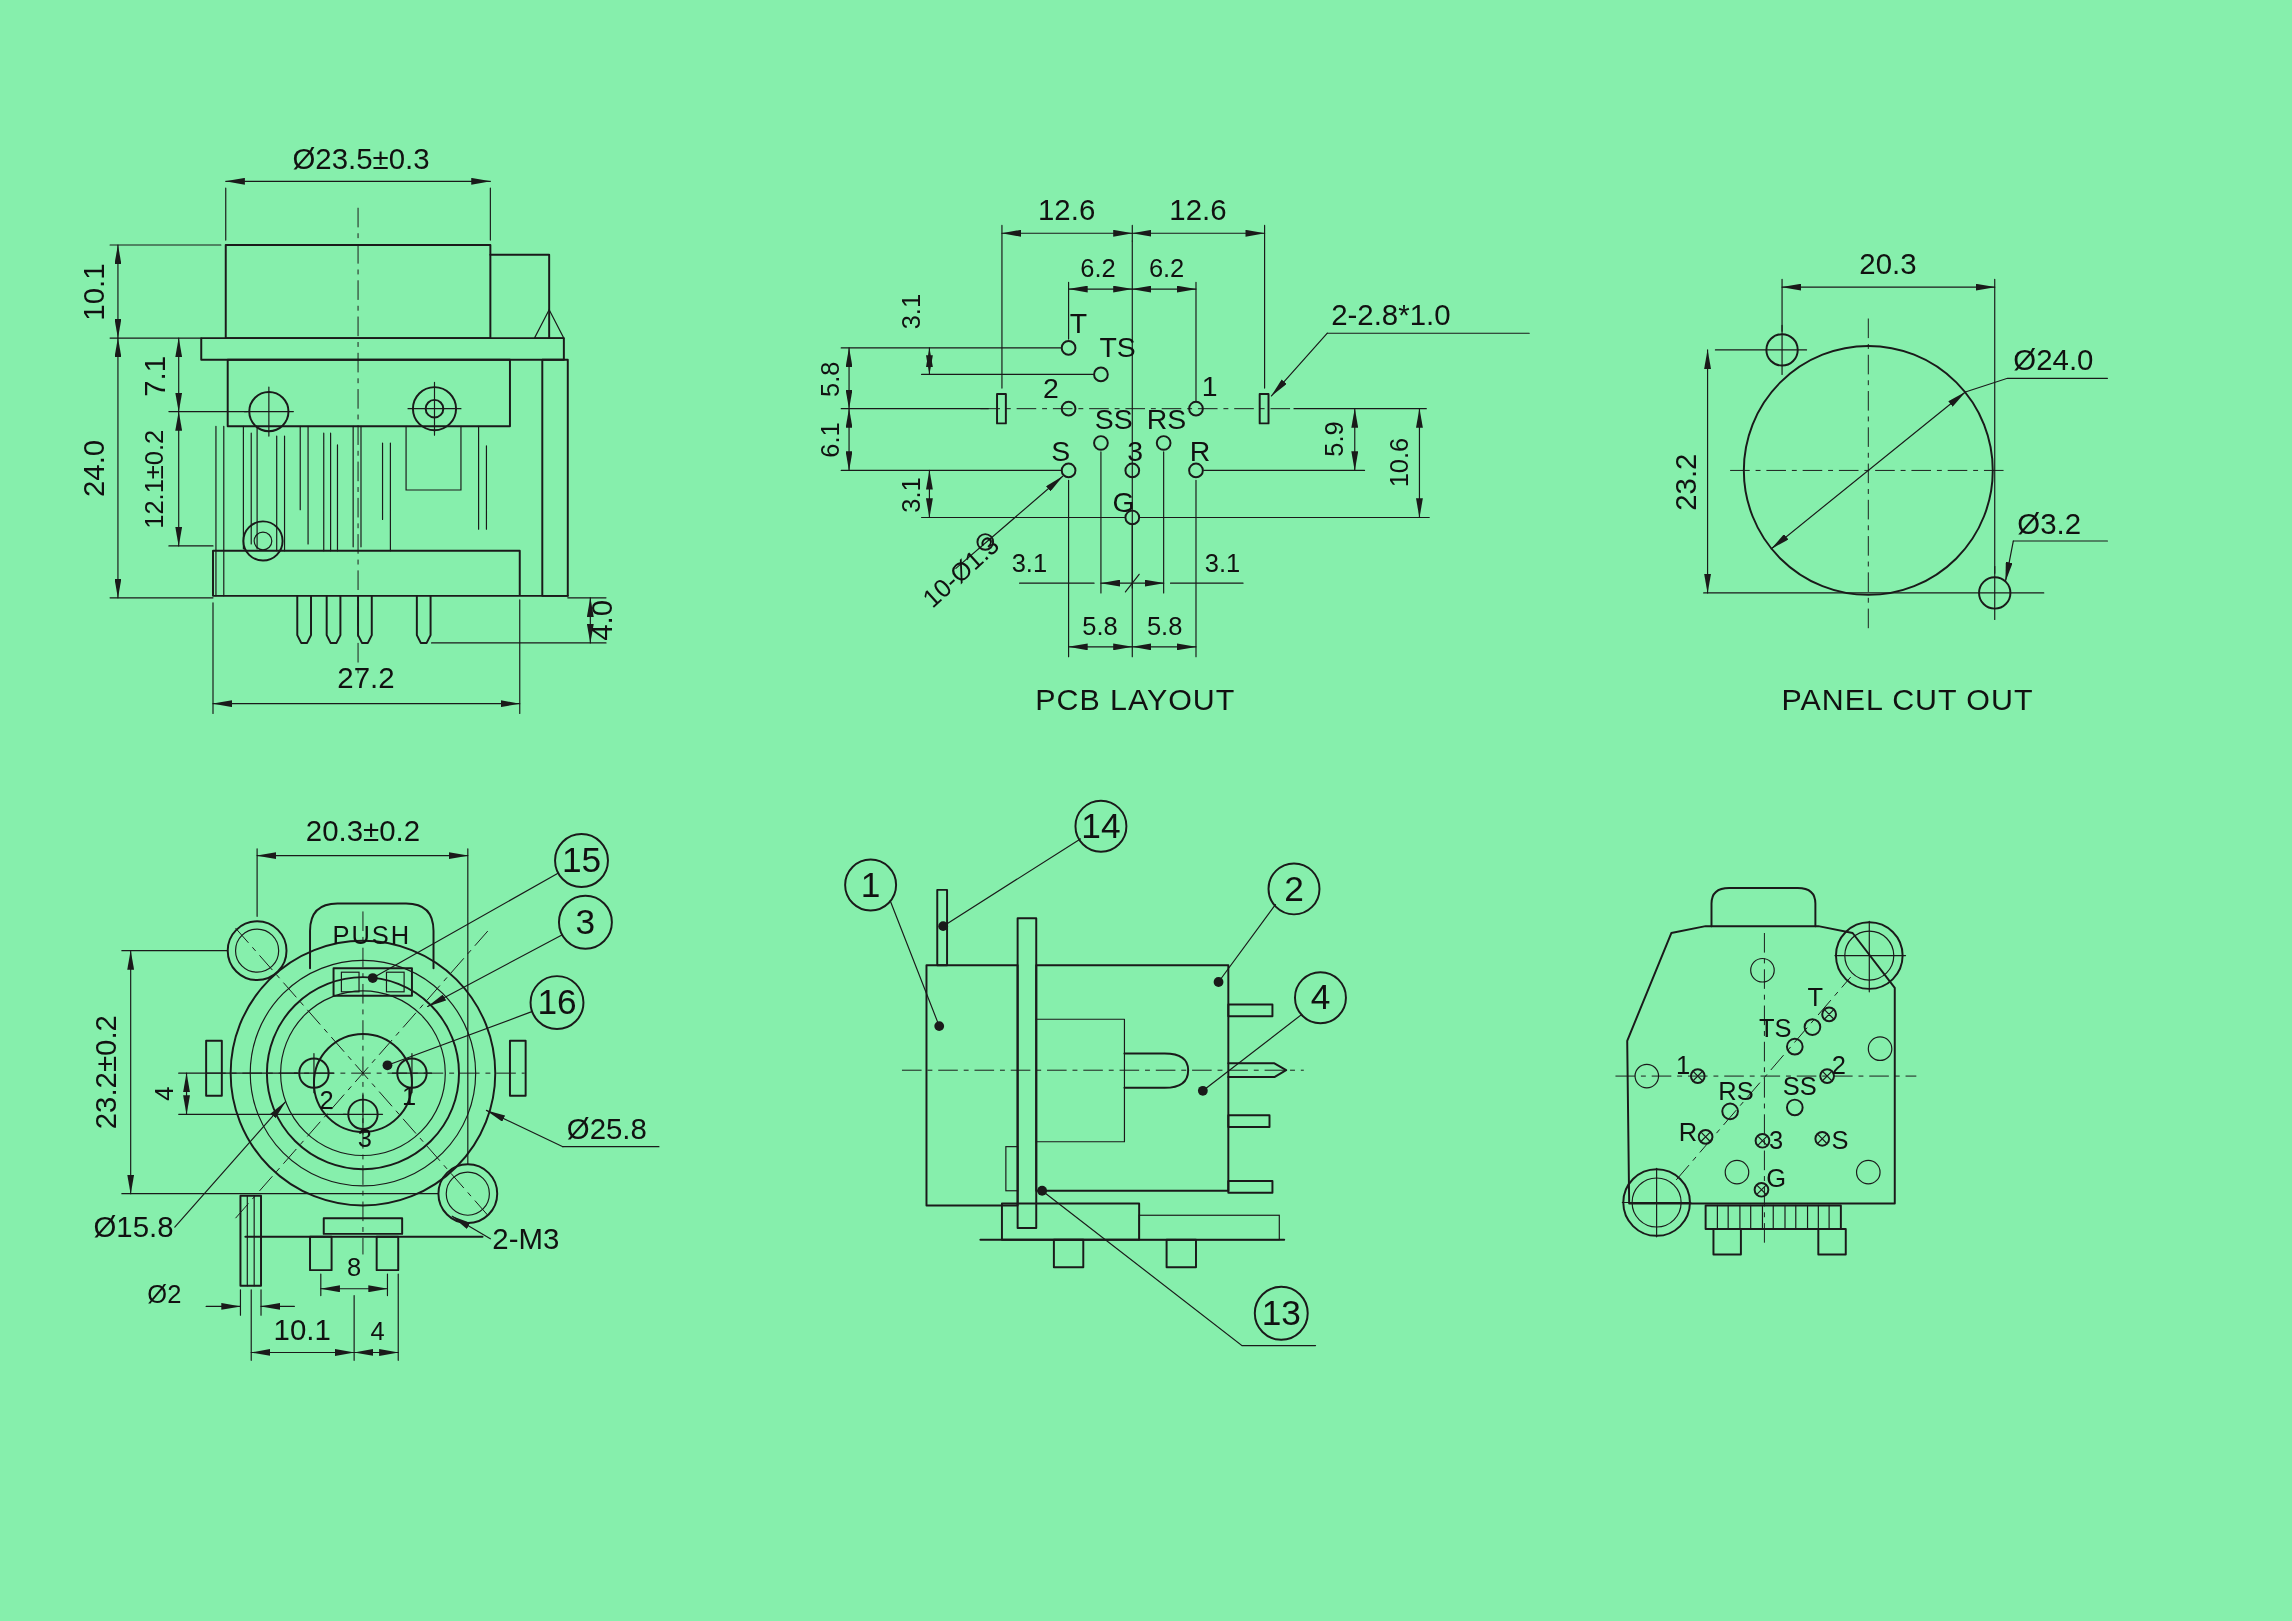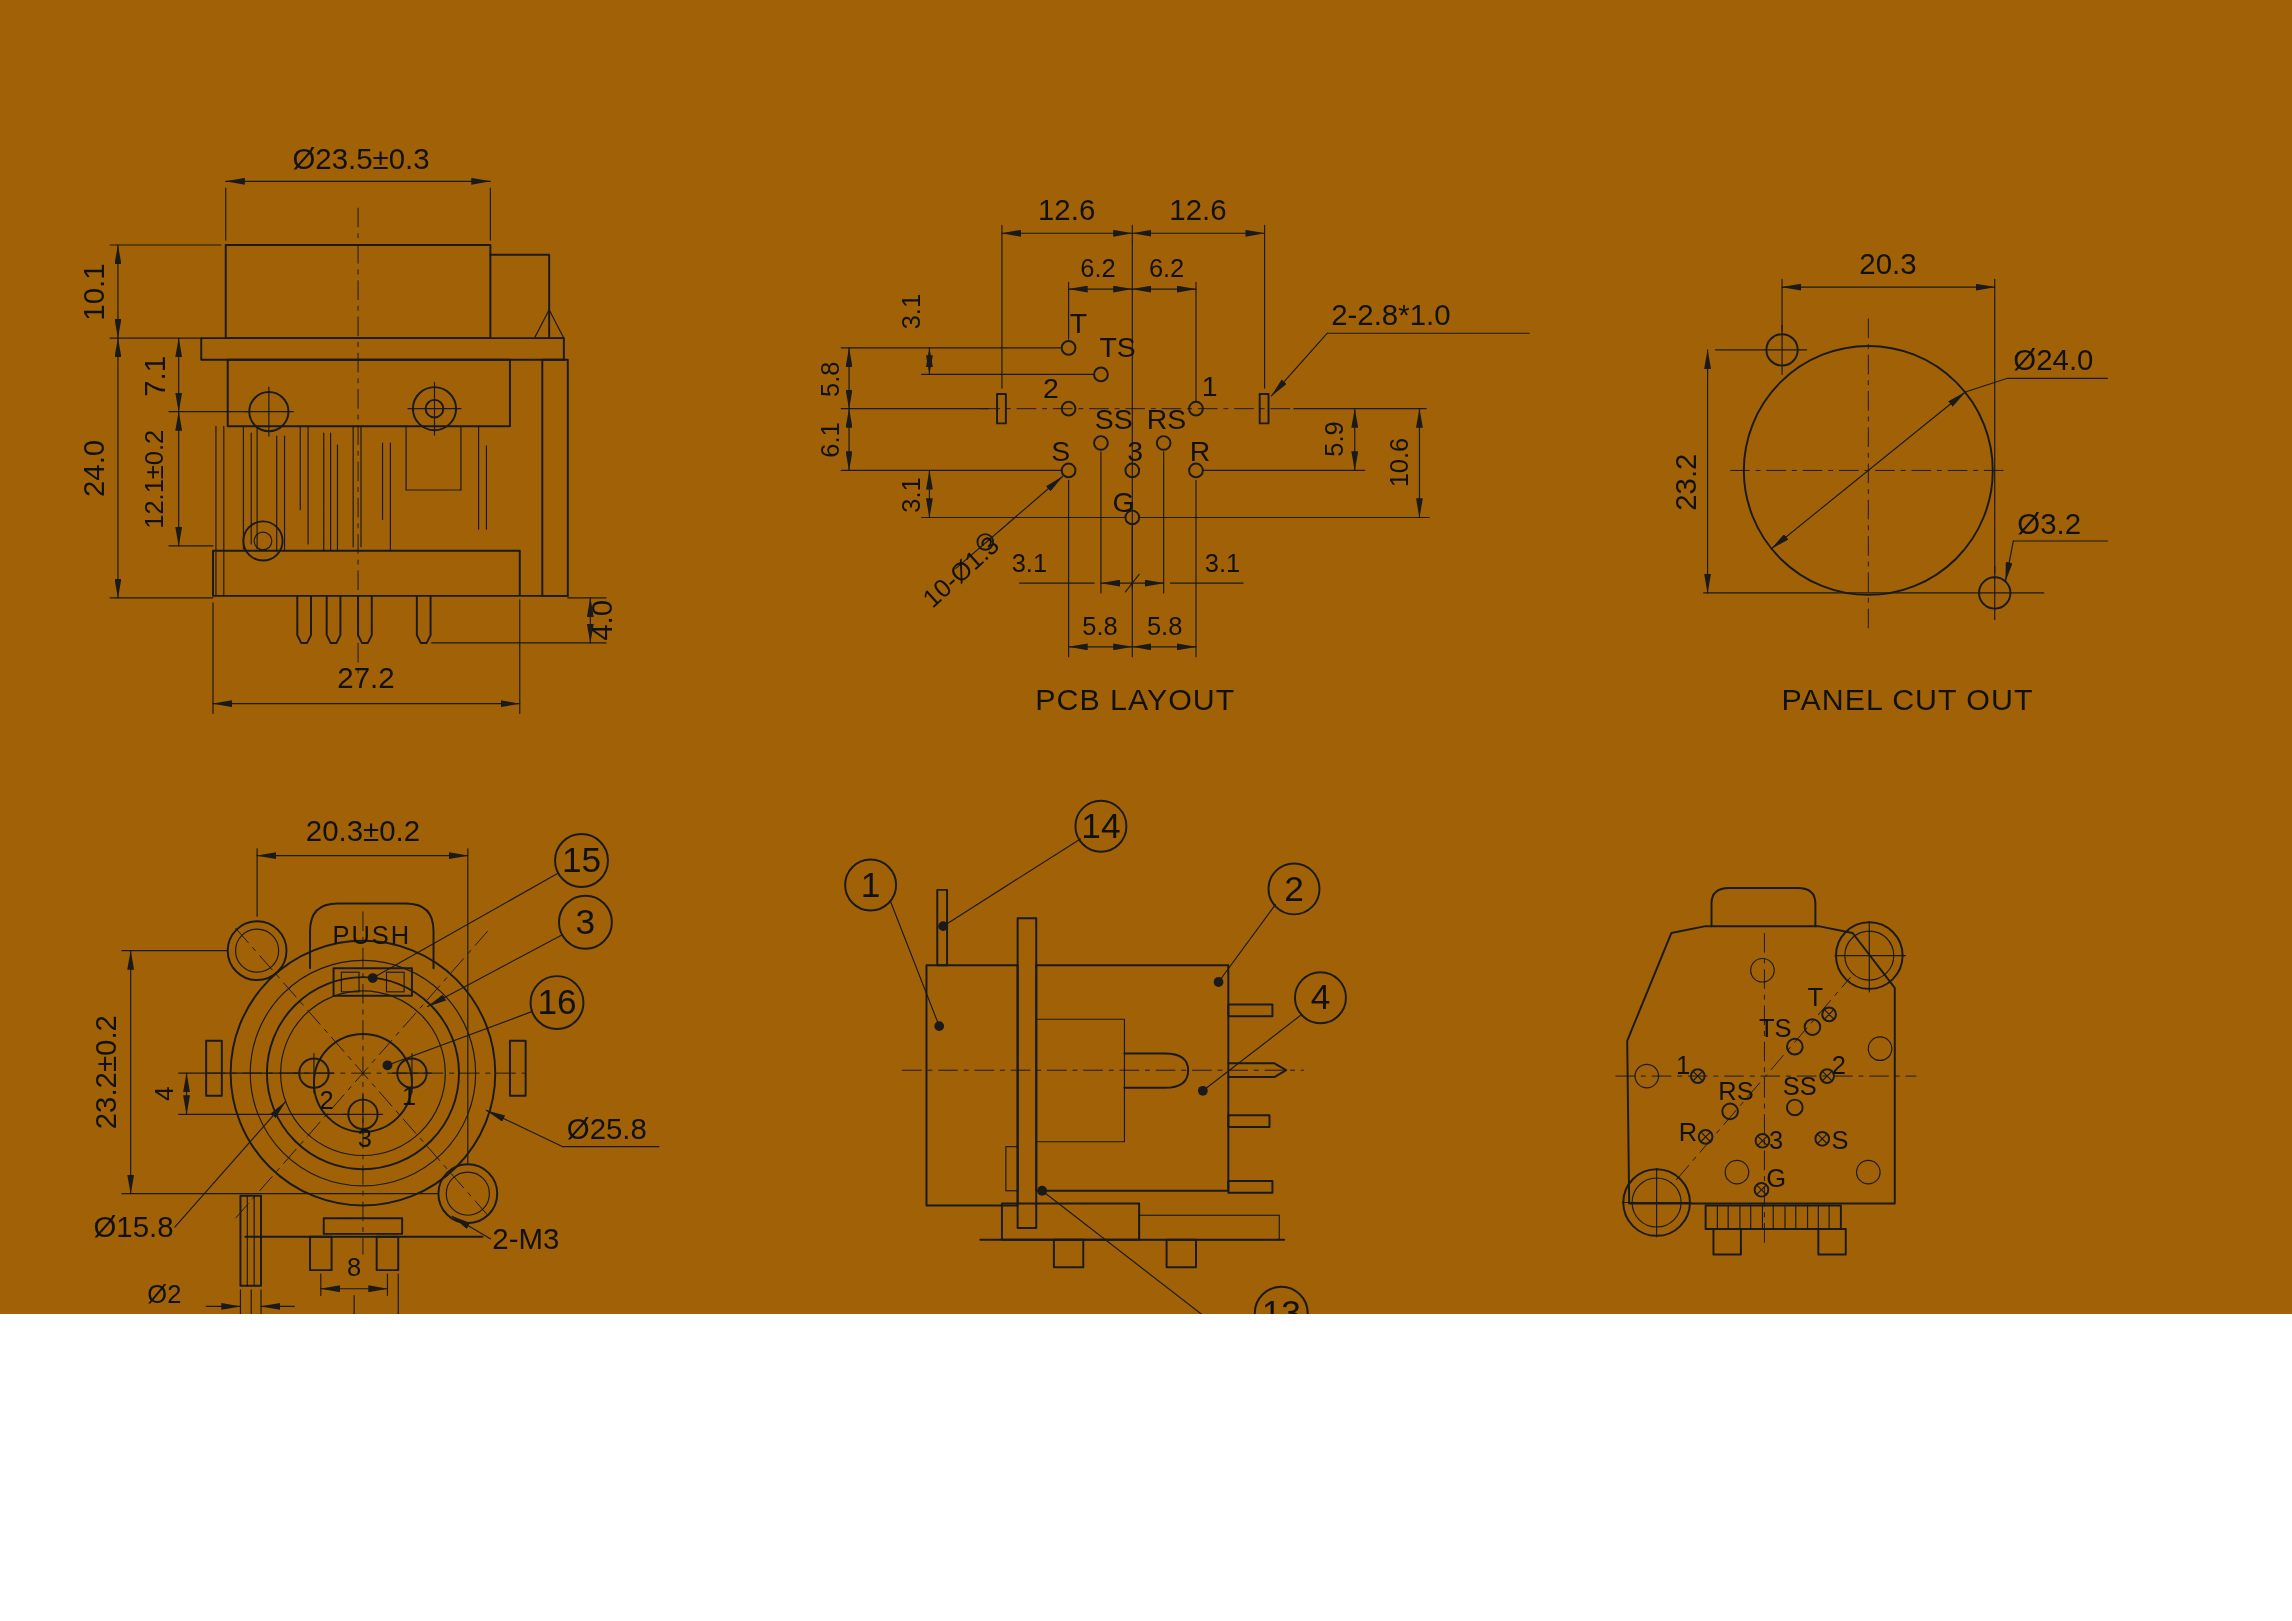--- a/index.html
+++ b/index.html
@@ -1,16 +1,16 @@
 <!DOCTYPE html>
 <html><head>
 <meta charset="utf-8">
 <style>
   html,body{margin:0;padding:0;background:#ffffff;}
-  .sheet{width:2293px;height:1314px;background:#a16207;position:relative;overflow:hidden;}
+  .sheet{width:2293px;height:1621px;background:#86efac;position:relative;overflow:hidden;}
   svg{display:block;}
   .s2{fill:none;stroke:#1a1a1a;stroke-width:2;stroke-linecap:round;stroke-linejoin:round;}
   .s1{fill:none;stroke:#1a1a1a;stroke-width:1.2;stroke-linecap:round;}
   .cl{fill:none;stroke:#1a1a1a;stroke-width:1;stroke-dasharray:20 6 5 6;}
   .ma{marker-start:url(#arr);marker-end:url(#arr);}
   .me{marker-end:url(#arr);}
   .dot{fill:#1a1a1a;stroke:none;}
   text{fill:#111;font-family:"Liberation Sans",sans-serif;}
   .dt{font-size:30px;}
   .dts{font-size:26px;}

